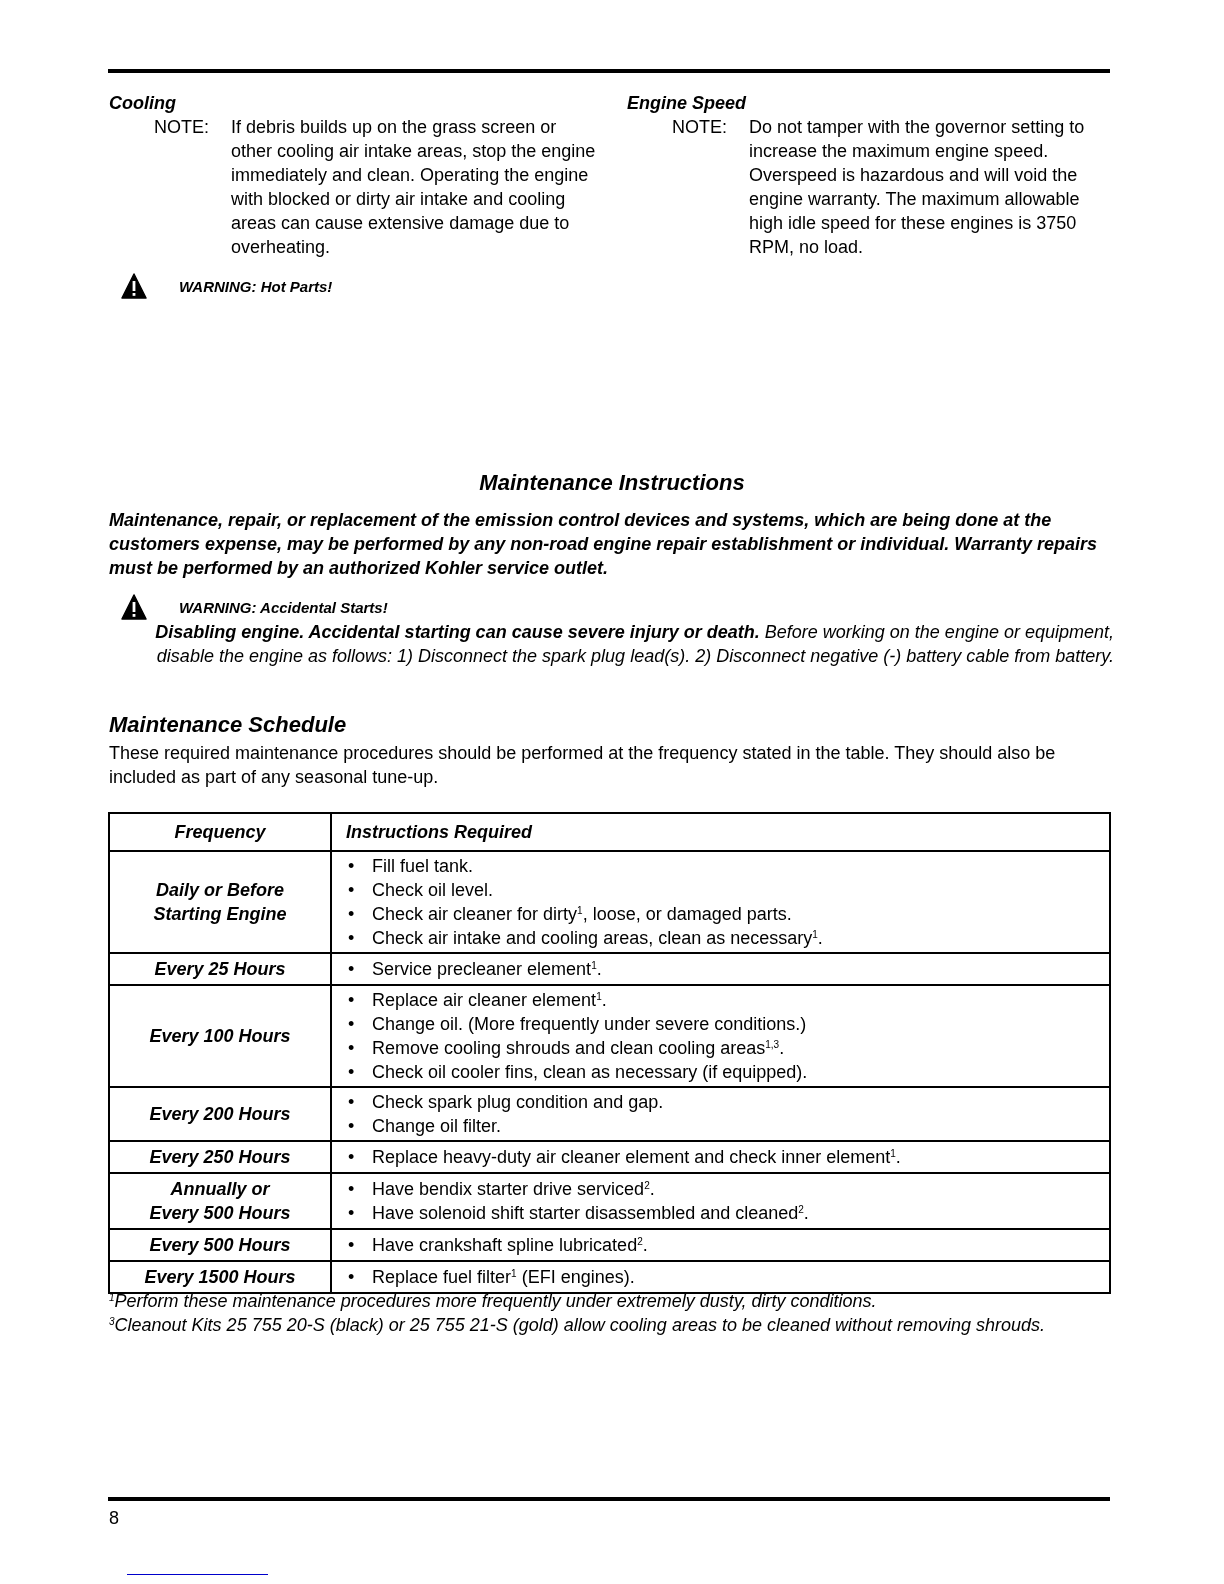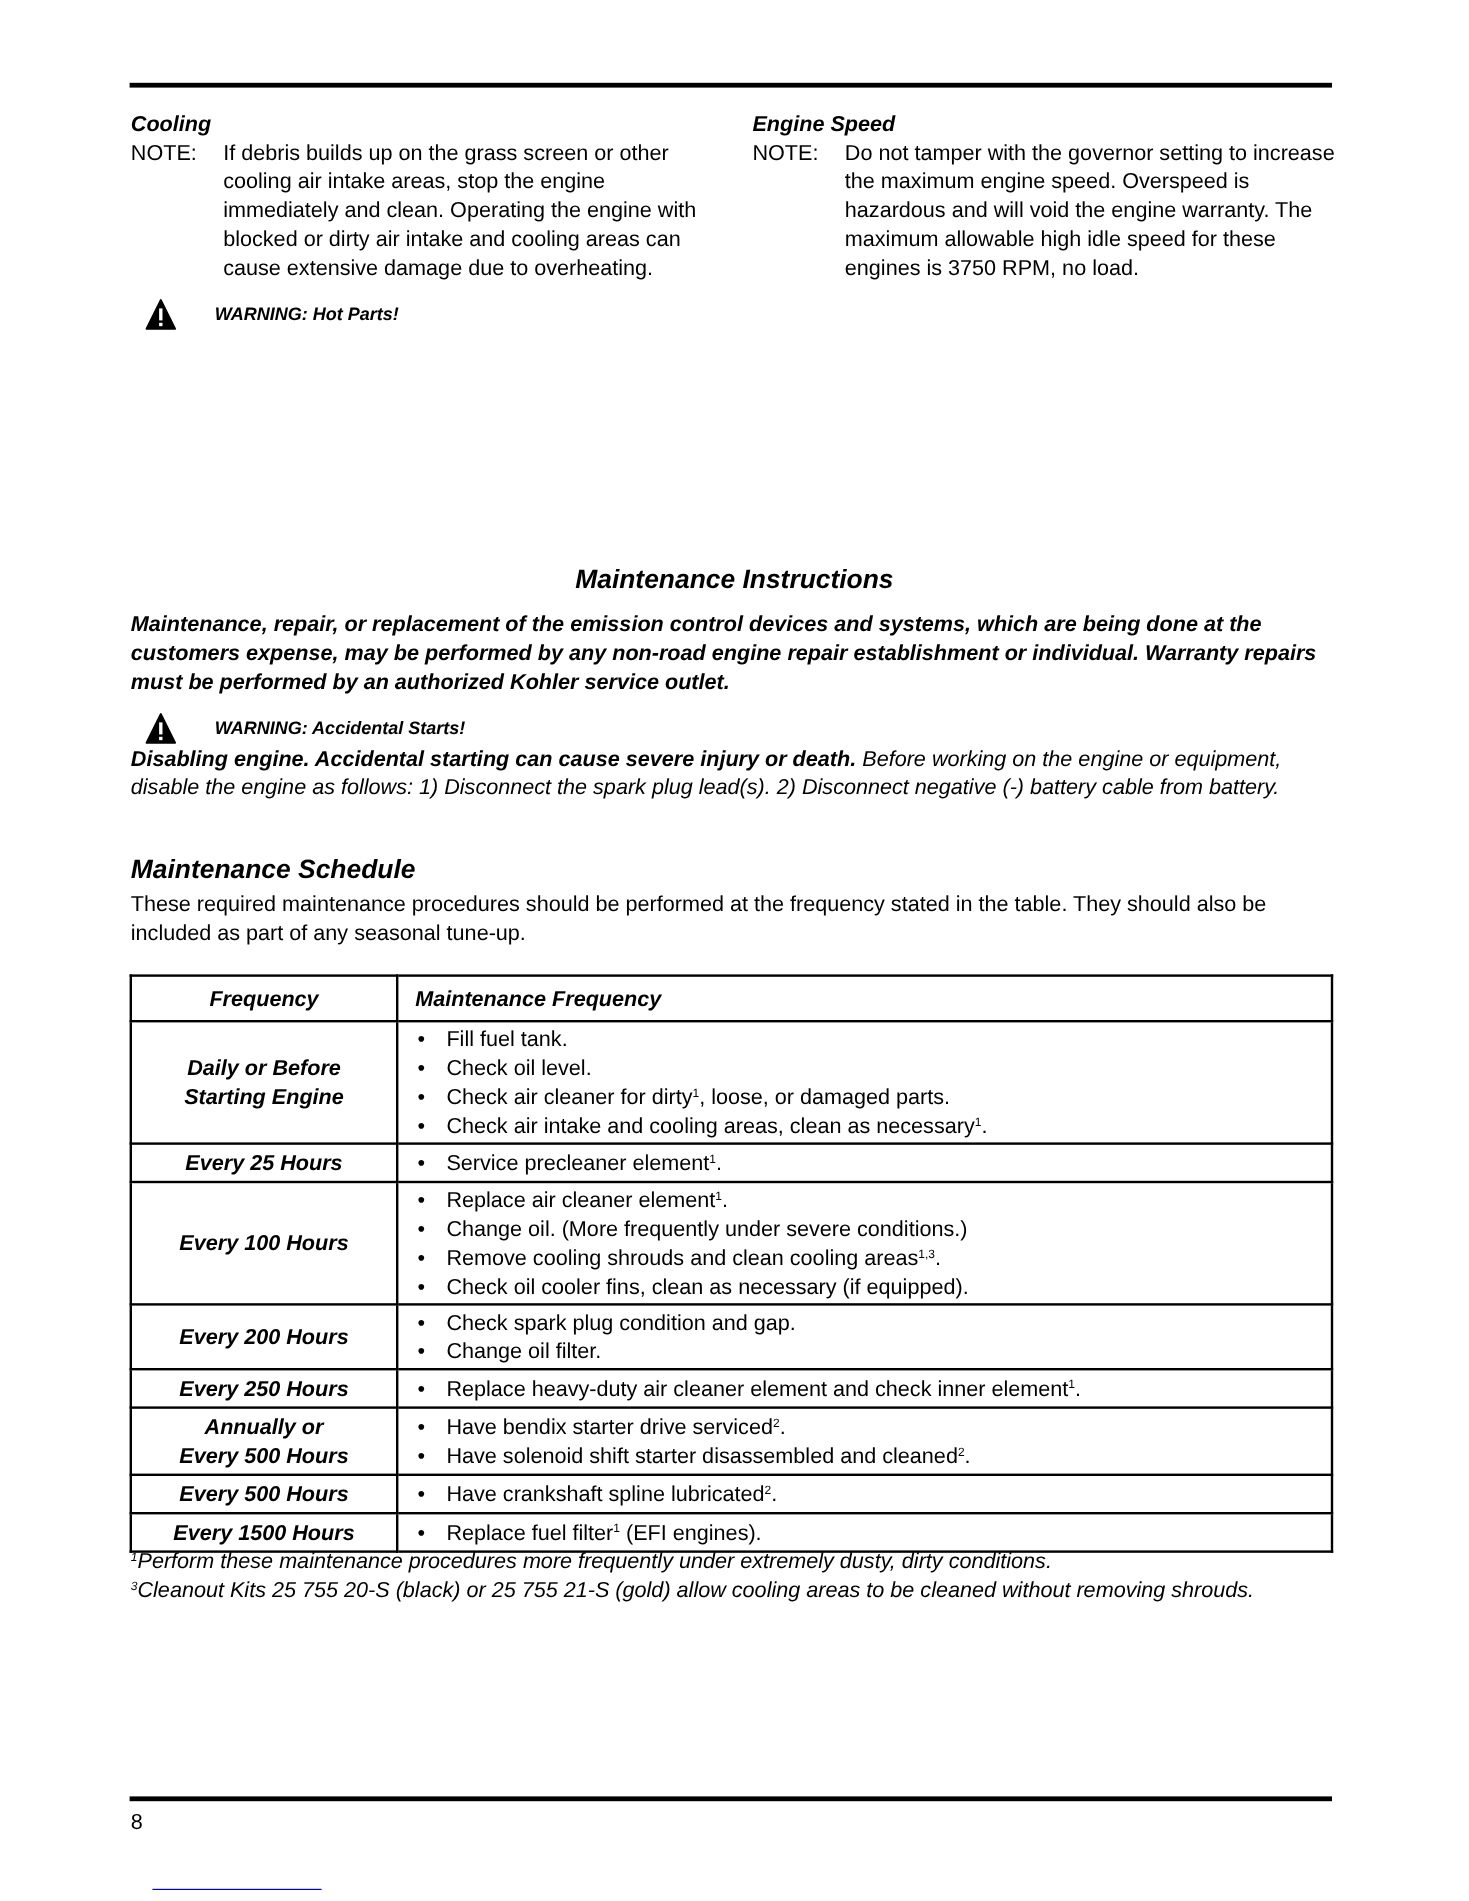--- a/index.html
+++ b/index.html
@@ -5,30 +5,30 @@
   html, body { margin: 0; padding: 0; background: #ffffff; }
   body { width: 1224px; height: 1584px; position: relative; font-family: "Liberation Sans", sans-serif; color: #000; overflow: hidden; }
   .rule { position: absolute; left: 108px; width: 1002px; height: 4px; background: #000; }
   .rule.top { top: 69px; }
   .rule.bottom { top: 1497px; }
   .col { position: absolute; font-size: 18px; line-height: 24px; }
   .col.left { left: 109px; top: 91px; width: 490px; }
   .col.right { left: 627px; top: 91px; width: 490px; }
   .subhead { font-weight: bold; font-style: italic; font-size: 18px; line-height: 24px; }
   .note { display: flex; }
-  .note-label { width: 77px; flex: none; }
+  .note-label { width: 77px; flex: none; margin-left: 45px; }
   .note-text { flex: 1; }
   .warn-head { display: flex; align-items: flex-end; margin-top: 10px; height: 30px; }
   .warn-icon { width: 26px; height: 26px; margin-left: 12px; margin-right: 32px; }
   .warn-title { font-weight: bold; font-style: italic; font-size: 15px; line-height: 24px; }
   .warn-body { font-style: italic; font-size: 18px; line-height: 24px; }
   .center-title { position: absolute; left: 0; width: 1224px; top: 469px; text-align: center; font-size: 22px; font-weight: bold; font-style: italic; line-height: 28px; }
   .block { position: absolute; left: 109px; width: 1005px; font-size: 18px; line-height: 24px; }
   .mi-body { top: 508px; font-weight: bold; font-style: italic; }
-  .warn2 { top: 590px; }
+  .warn2 { top: 590px; text-align: right; }
   .warn2-body { font-style: italic; }
   .warn2-body b { font-weight: bold; }
   .ms-title { position: absolute; left: 109px; top: 711px; font-size: 22px; font-weight: bold; font-style: italic; line-height: 28px; }
   .ms-body { top: 741px; }
   table.sched { position: absolute; left: 108px; top: 812px; width: 1003px; border-collapse: collapse; font-size: 18px; line-height: 24px; }
   table.sched td, table.sched th { border: 2px solid #000; padding: 3px; vertical-align: middle; }
   table.sched th { height: 30px; font-weight: bold; font-style: italic; text-align: left; }
   th.freq-h { width: 214px; text-align: center !important; }
   th.maint-h { padding-left: 14px !important; }
   td.freq { text-align: center; font-weight: bold; font-style: italic; }
@@ -85,21 +85,21 @@
   <div class="warn2-body"><b>Disabling engine. Accidental starting can cause severe injury or death.</b><span> Before working on the engine or equipment, disable the engine as follows: 1) Disconnect the spark plug lead(s). 2) Disconnect negative (-) battery cable from battery.</span></div>
 </div>
 
 <div class="ms-title">Maintenance  Schedule</div>
 <div class="block ms-body">These required maintenance procedures should be performed at the frequency stated in the table. They should also be included as part of any seasonal tune-up.</div>
 
 <table class="sched">
   <thead>
     <tr>
       <th class="freq-h">Frequency</th>
-      <th class="maint-h">Maintenance Frequency</th>
+      <th class="maint-h">Instructions Required</th>
     </tr>
   </thead>
   <tbody id="sched-body">
       <tr>
         <td class="freq">
           <div>Daily or Before</div>
           <div>Starting Engine</div>
         </td>
         <td class="tasks">
           <ul class="tasklist">

